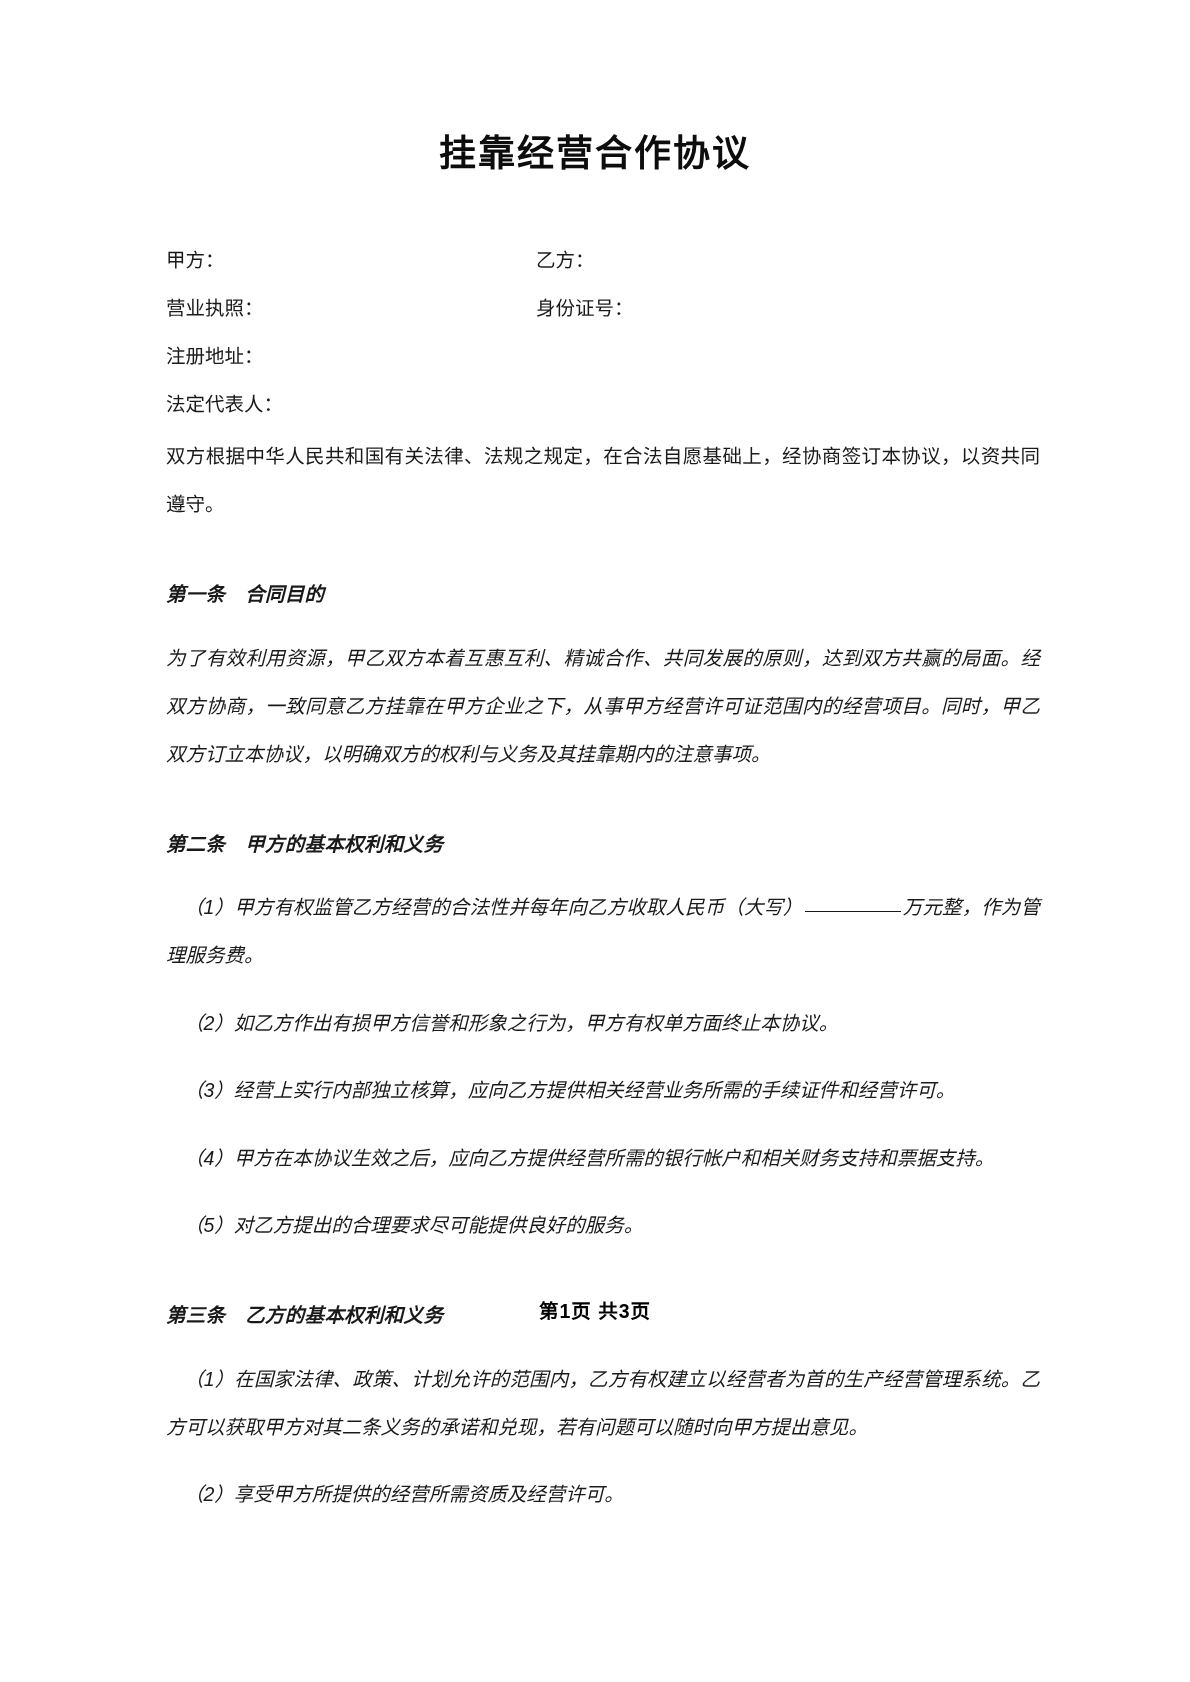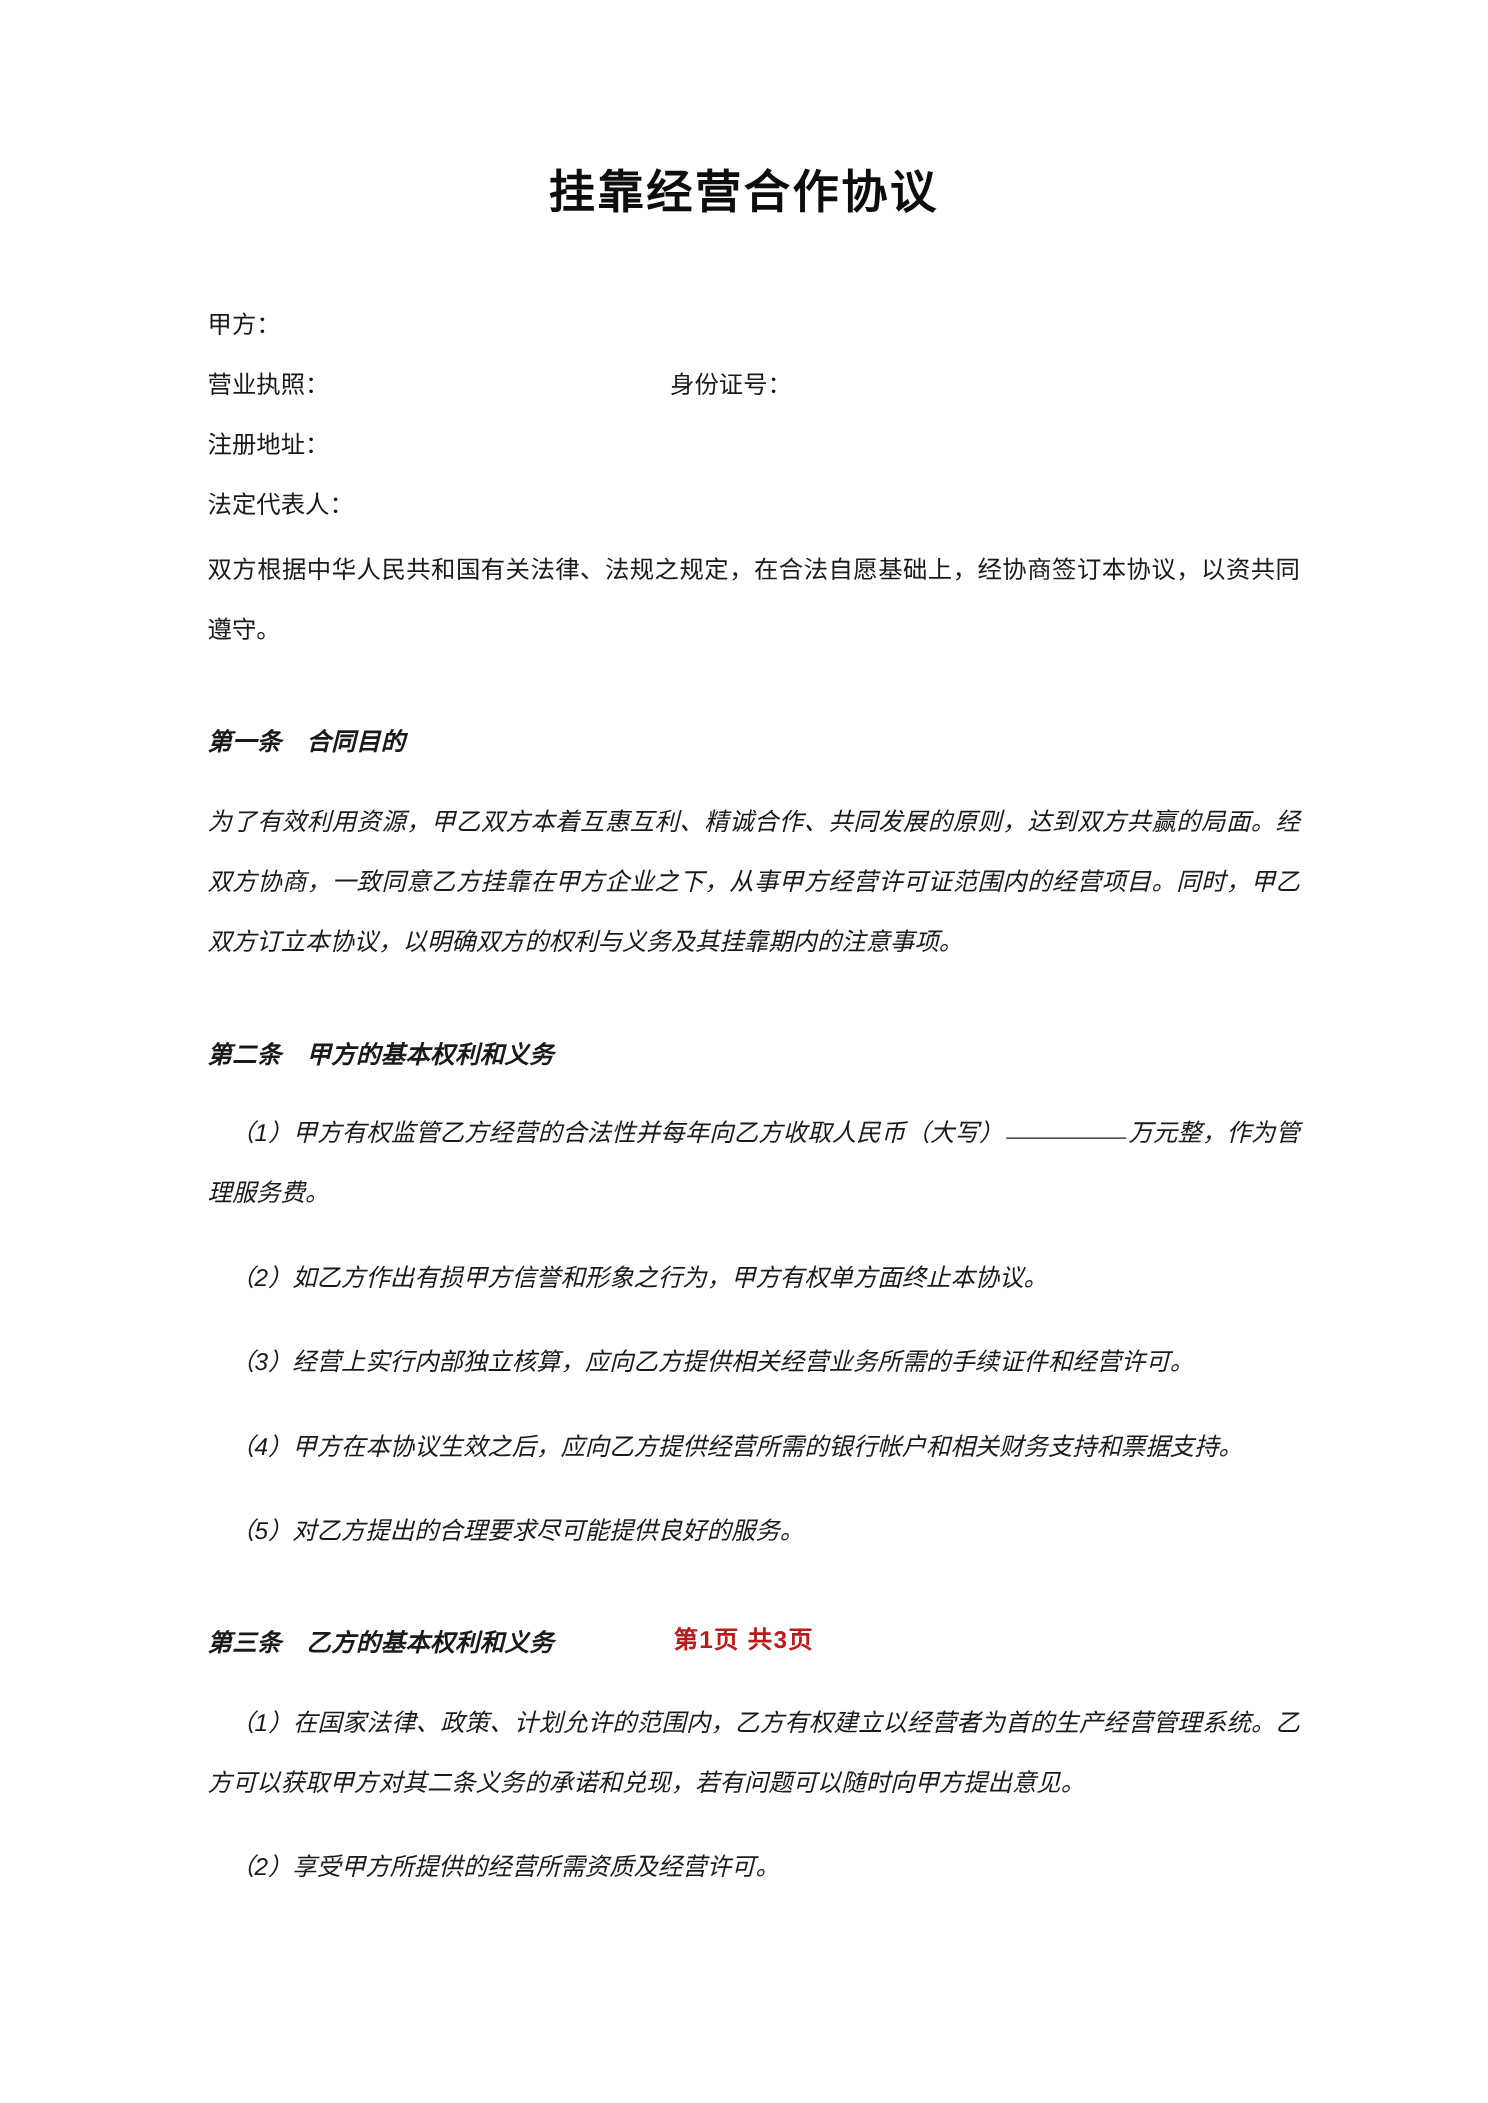--- a/index.html
+++ b/index.html
@@ -88,33 +88,34 @@
   }
   .footer {
     position: absolute;
     left: 0;
     right: 0;
     bottom: 196px;
     text-align: center;
     font-size: 19.5px;
     font-weight: bold;
     letter-spacing: 1px;
-    color: #b91c1c;
+    color: #000000;
   }
 </style>
 </head>
 <body>
 
 <div class="page">
 
   <h1 class="doc-title">挂靠经营合作协议</h1>
 
   <div class="party-block">
     <div class="party-row">
       <div class="party-col-a">甲方：</div>
+      <div class="party-col-b">乙方：</div>
     </div>
     <div class="party-row">
       <div class="party-col-a">营业执照：</div>
       <div class="party-col-b">身份证号：</div>
     </div>
     <div class="party-row">
       <div class="party-col-a">注册地址：</div>
       <div class="party-col-b"></div>
     </div>
     <div class="party-row">

